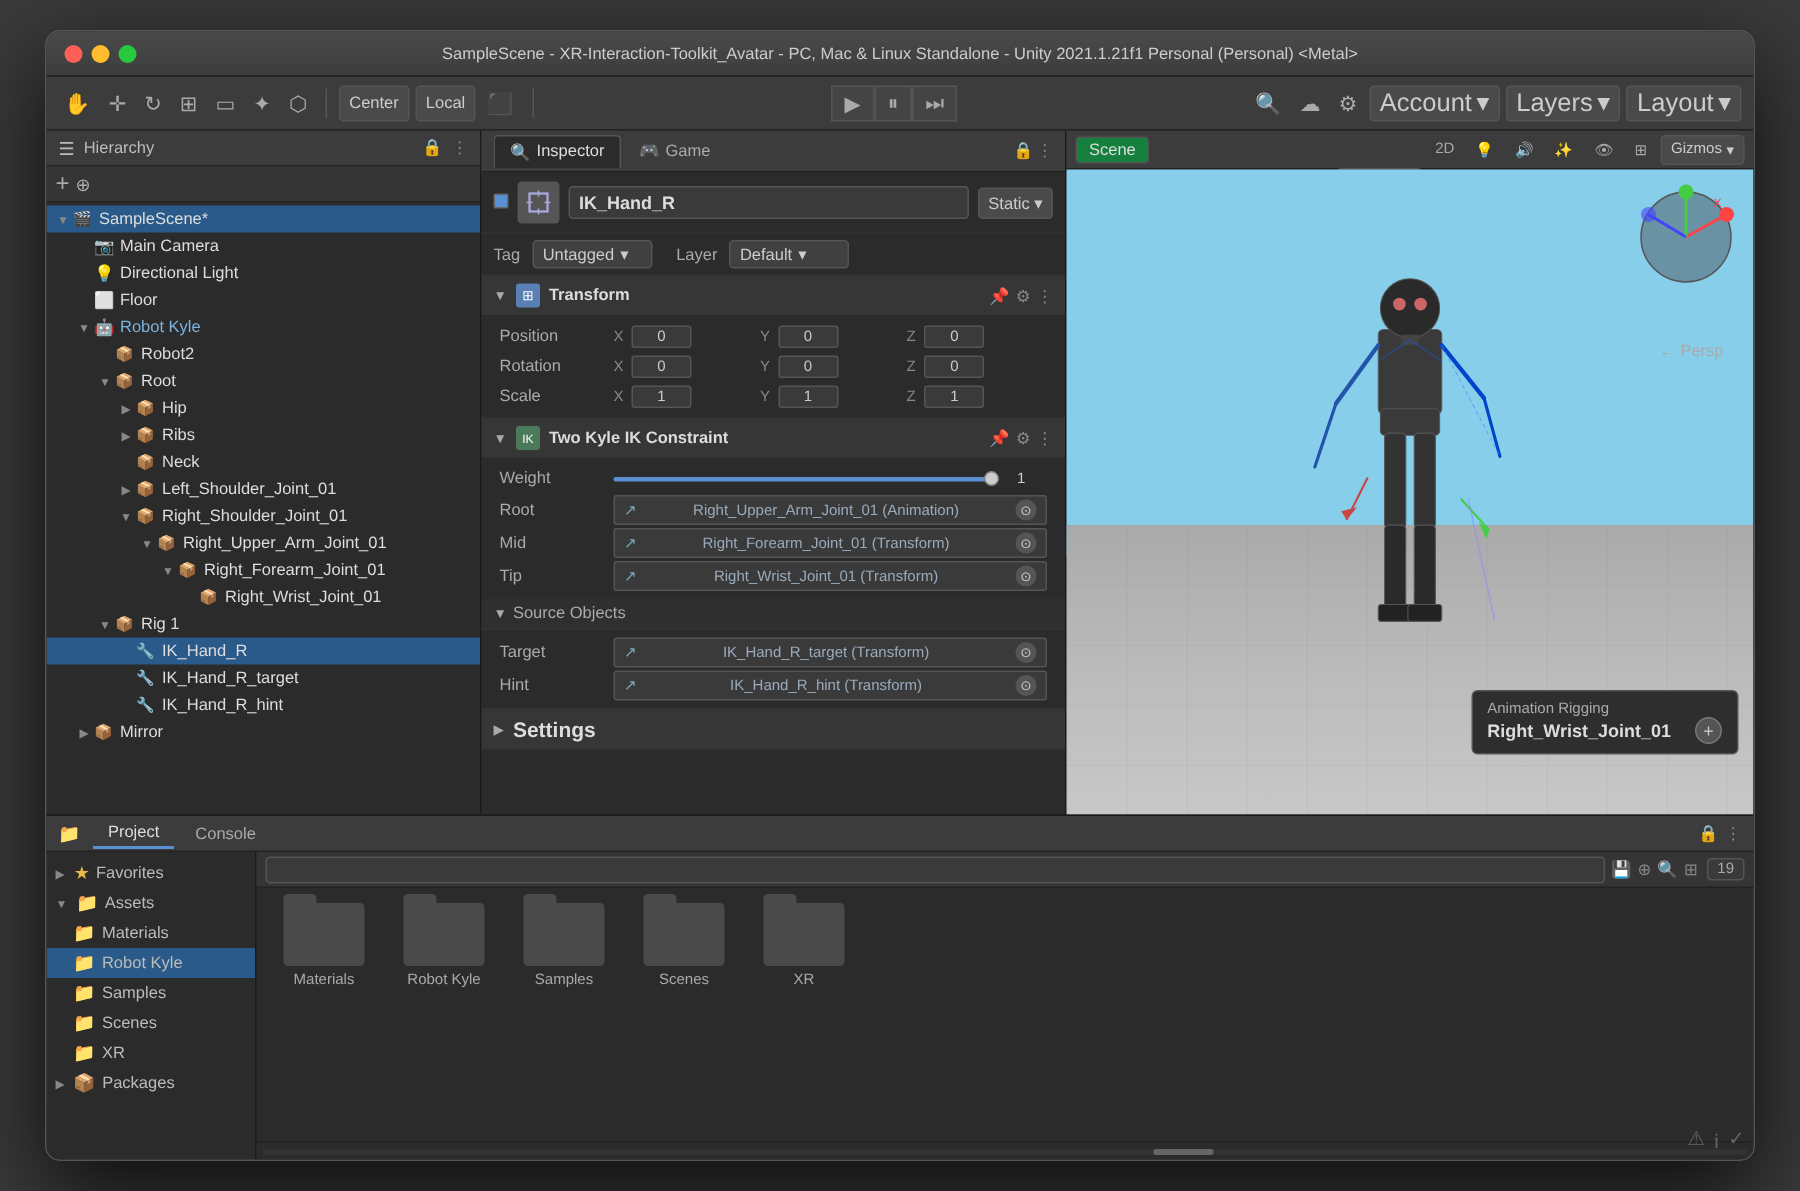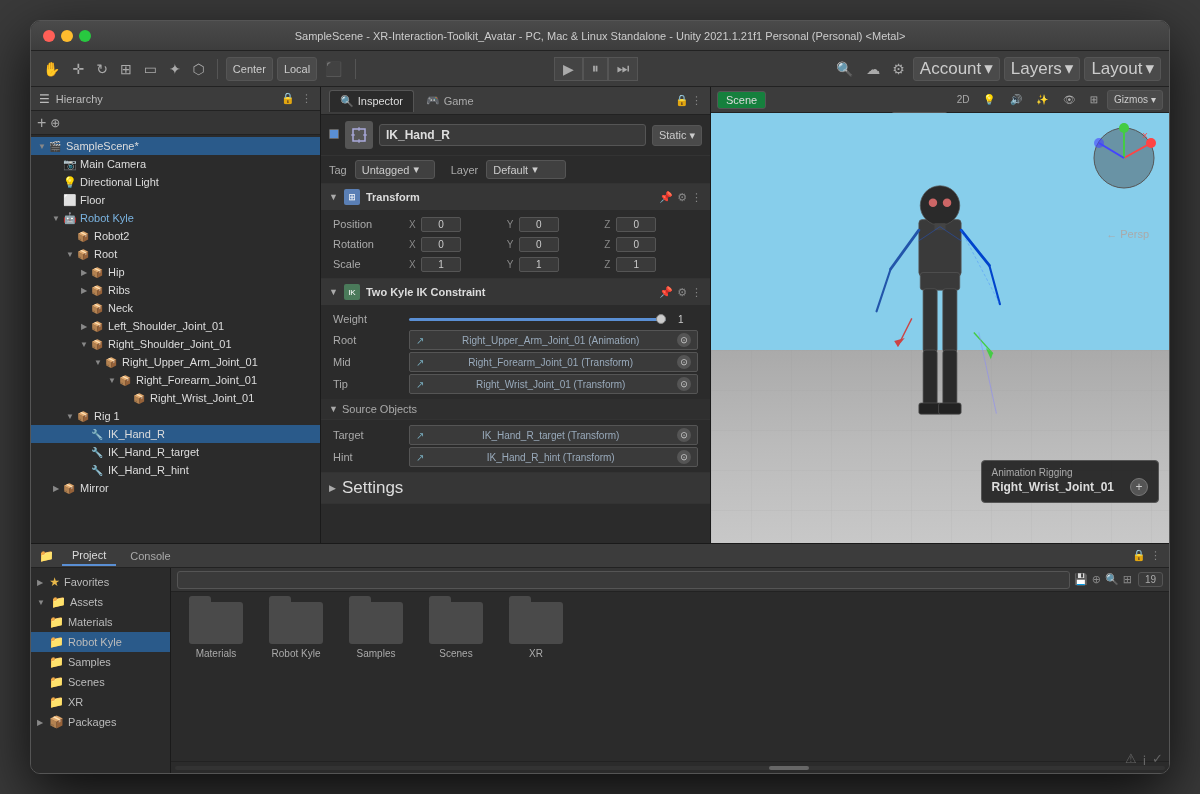--- a/index.html
+++ b/index.html
@@ -419,21 +419,21 @@
     }
     .settings-header {
       padding: 5px 8px;
       display: flex;
       align-items: center;
       gap: 6px;
       cursor: pointer;
       background: #363636;
       border-top: 1px solid #333;
     }
-    .settings-title { color: #ddd; font-size: 17px; font-weight: normal; }
+    .settings-title { color: #ddd; font-size: 14px; font-weight: bold; }
     
     .scene-panel {
       flex: 1;
       background: #1e1e1e;
       display: flex;
       flex-direction: column;
     }
     .scene-toolbar {
       background: #3c3c3c;
       height: 26px;

